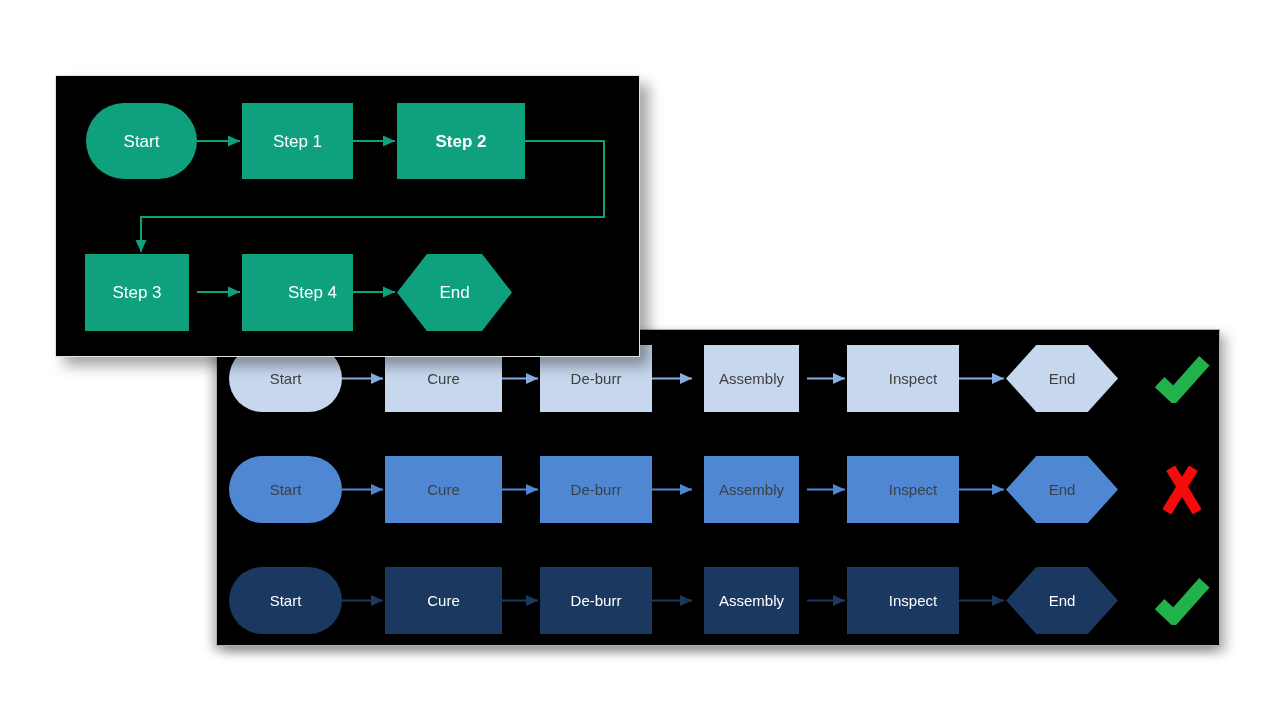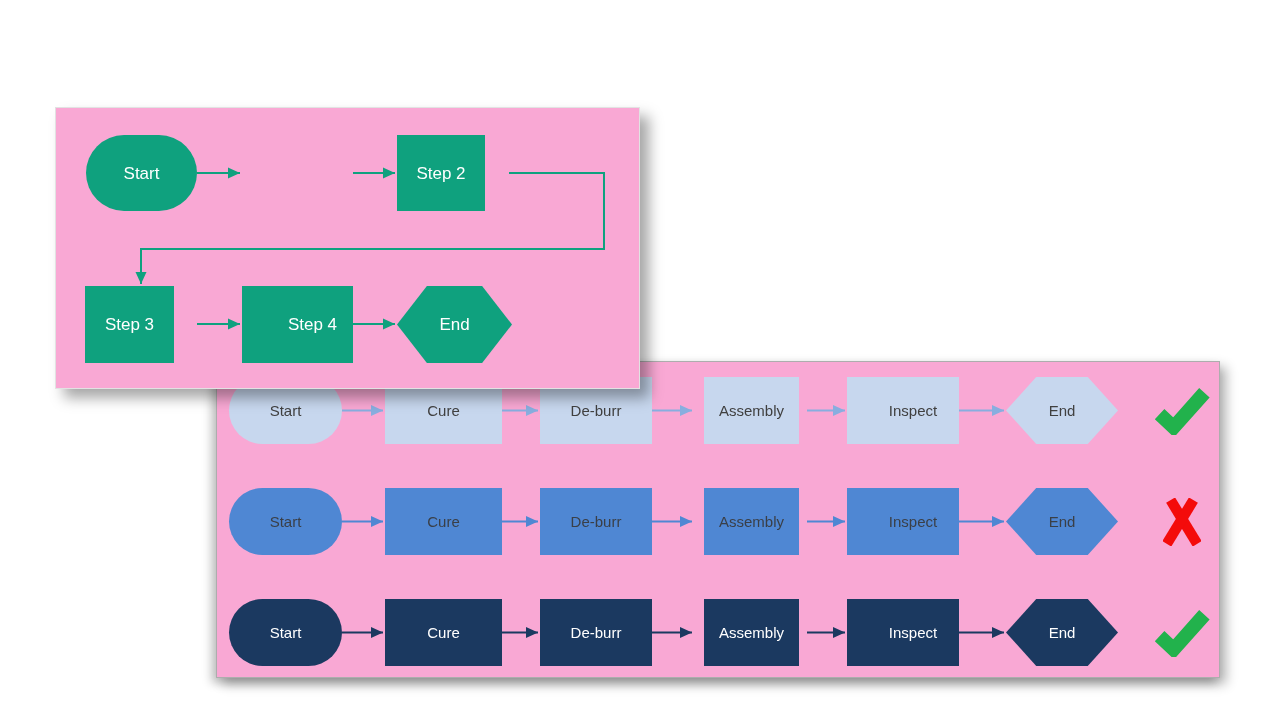--- a/index.html
+++ b/index.html
@@ -1,21 +1,21 @@
 <!DOCTYPE html>
 <html style="--green: #0FA17E; --row1_fill: #C7D7EE; --row1_line: #88AEDF; --row1_text: #404040; --row2_fill: #4F87D3; --row2_text: #3A3F47; --row3_fill: #1B3960; --row3_text: #FFFFFF; --check: #22B24C; --cross: #F40B0B;"><head>
 <meta charset="utf-8">
 <style>
   * { margin: 0; padding: 0; box-sizing: border-box; }
   html, body { width: 1280px; height: 720px; background: #ffffff; overflow: hidden; }
   body { font-family: "Liberation Sans", sans-serif; }
 
   .stage { position: relative; width: 1280px; height: 720px; background: #ffffff; }
 
-  .panel { position: absolute; background: #f9a8d4; margin-top: 32px; }
+  .panel { position: absolute; background: #000000; }
 
   
   .panel-compare {
     left: 216px; top: 329px; width: 1004px; height: 317px;
     border: 1px solid #adadad;
     box-shadow: -5px 5px 9px rgba(0,0,0,0.22), 6px 6px 11px rgba(0,0,0,0.30);
     z-index: 1;
   }
   .panel-compare .connectors { position: absolute; left: 0; top: 0; }
 
@@ -64,22 +64,22 @@
   }
   .panel-green .connectors { position: absolute; left: 0; top: 0; }
 
   .g {
     position: absolute; background: var(--green, #0FA17E); color: #ffffff;
     display: flex; align-items: center; justify-content: center;
     font-size: 17px; line-height: 1;
   }
   .g-start { left: 30px;  top: 27px;  width: 111px; height: 76px; border-radius: 38px; }
   .g-s1    { left: 186px; top: 27px;  width: 111px; height: 76px; }
-  .g-s2    { left: 341px; top: 27px;  width: 88px; height: 76px; }
-  .g-s3    { left: 29px;  top: 178px; width: 89px; height: 77px; }
+  .g-s2    { left: 341px; top: 27px;  width: 128px; height: 76px; font-weight: bold; }
+  .g-s3    { left: 29px;  top: 178px; width: 104px; height: 77px; }
   .g-s4    { left: 186px; top: 178px; width: 111px; height: 77px; padding-left: 30px; }
   .g-end   { left: 341px; top: 178px; width: 115px; height: 77px;
              clip-path: polygon(0 50%, 26% 0, 74% 0, 100% 50%, 74% 100%, 26% 100%); }
 
   .gstroke { fill: none; stroke: var(--green, #0FA17E); stroke-width: 2px; }
   .gfill   { fill: var(--green, #0FA17E); }
 </style>
 </head>
 <body>
 
@@ -163,19 +163,20 @@
           <path d="M0,0.5 L12,6 L0,11.5 Z" class="gfill"></path>
         </marker>
       </defs>
       <path class="gstroke" d="M141,65 H184" marker-end="url(#ahg)"></path>
       <path class="gstroke" d="M297,65 H339" marker-end="url(#ahg)"></path>
       <path class="gstroke" d="M453,65 H548 V141 H85 V176" marker-end="url(#ahg)"></path>
       <path class="gstroke" d="M141,216 H184" marker-end="url(#ahg)"></path>
       <path class="gstroke" d="M297,216 H339" marker-end="url(#ahg)"></path>
     </svg>
     <div class="g g-start">Start</div>
+    <div class="g g-s1">Step 1</div>
     <div class="g g-s2">Step 2</div>
     <div class="g g-s3">Step 3</div>
     <div class="g g-s4">Step 4</div>
     <div class="g g-end">End</div>
   </section>
 
 </div>
 
 </body></html>

